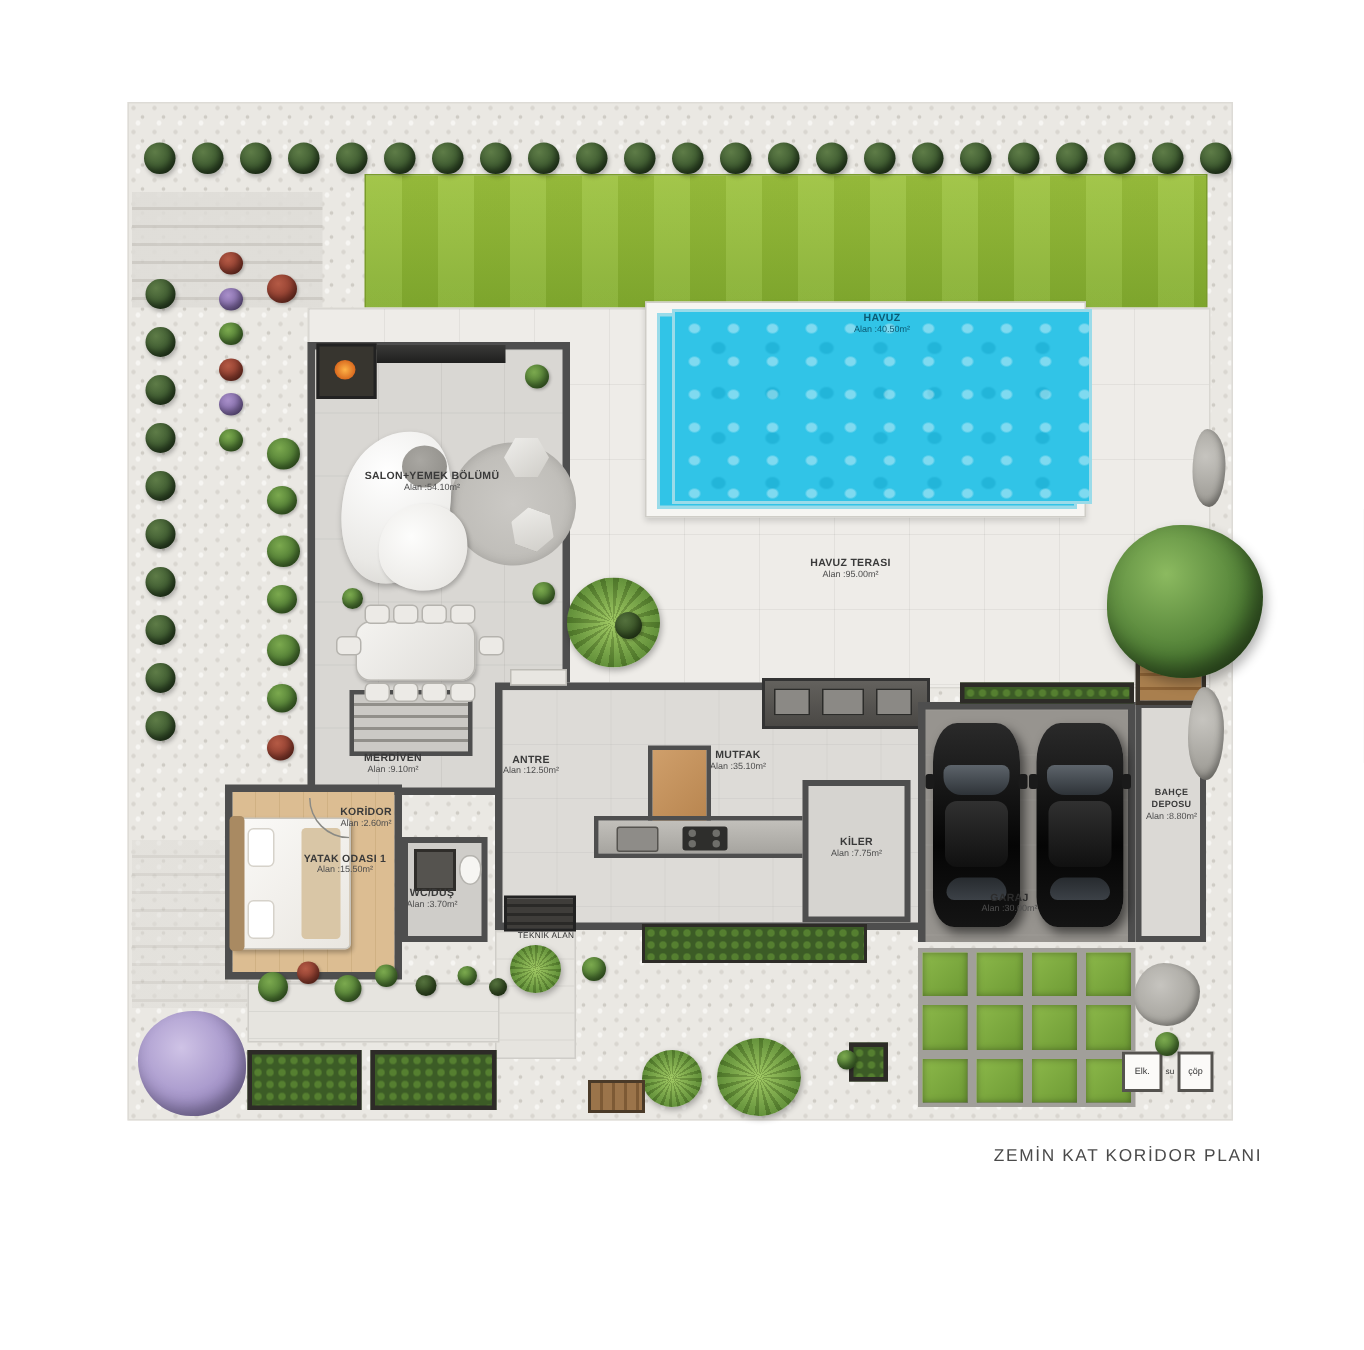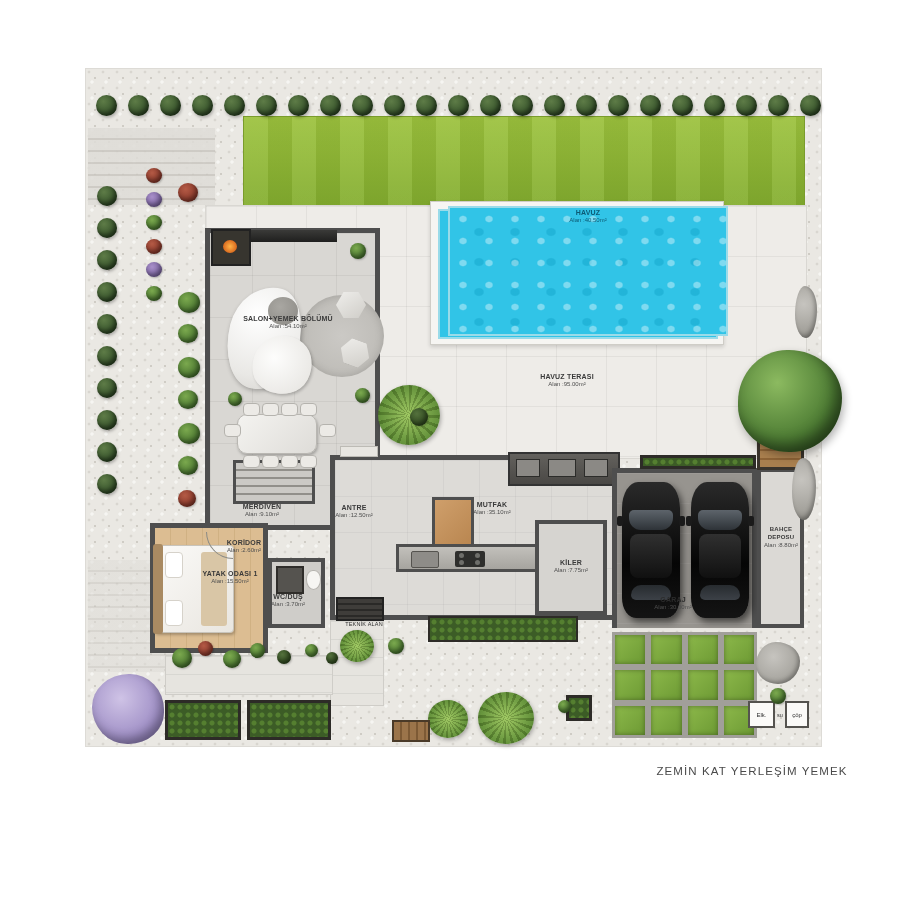--- a/index.html
+++ b/index.html
@@ -260,21 +260,21 @@
   </div>
 
   <div class="utilbox" style="left:748px;top:701px;width:27px;height:27px;">
     <span>Elk.</span>
   </div>
   <span class="sutxt" style="left:777px;top:712px;">su</span>
   <div class="utilbox" style="left:785px;top:701px;width:24px;height:27px;">
     <span>çöp</span>
   </div>
 
-  <div class="title">ZEMİN KAT YERLEŞİM YEMEK</div>
+  <div class="title">ZEMİN KAT KORİDOR PLANI</div>
 <div class="tree" style="position: absolute; left: 96px; top: 95px; width: 21px; height: 21px;"></div>
     <div class="tree" style="position: absolute; left: 128px; top: 95px; width: 21px; height: 21px;"></div>
     <div class="tree" style="position: absolute; left: 160px; top: 95px; width: 21px; height: 21px;"></div>
     <div class="tree" style="position: absolute; left: 192px; top: 95px; width: 21px; height: 21px;"></div>
     <div class="tree" style="position: absolute; left: 224px; top: 95px; width: 21px; height: 21px;"></div>
     <div class="tree" style="position: absolute; left: 256px; top: 95px; width: 21px; height: 21px;"></div>
     <div class="tree" style="position: absolute; left: 288px; top: 95px; width: 21px; height: 21px;"></div>
     <div class="tree" style="position: absolute; left: 320px; top: 95px; width: 21px; height: 21px;"></div>
     <div class="tree" style="position: absolute; left: 352px; top: 95px; width: 21px; height: 21px;"></div>
     <div class="tree" style="position: absolute; left: 384px; top: 95px; width: 21px; height: 21px;"></div>

